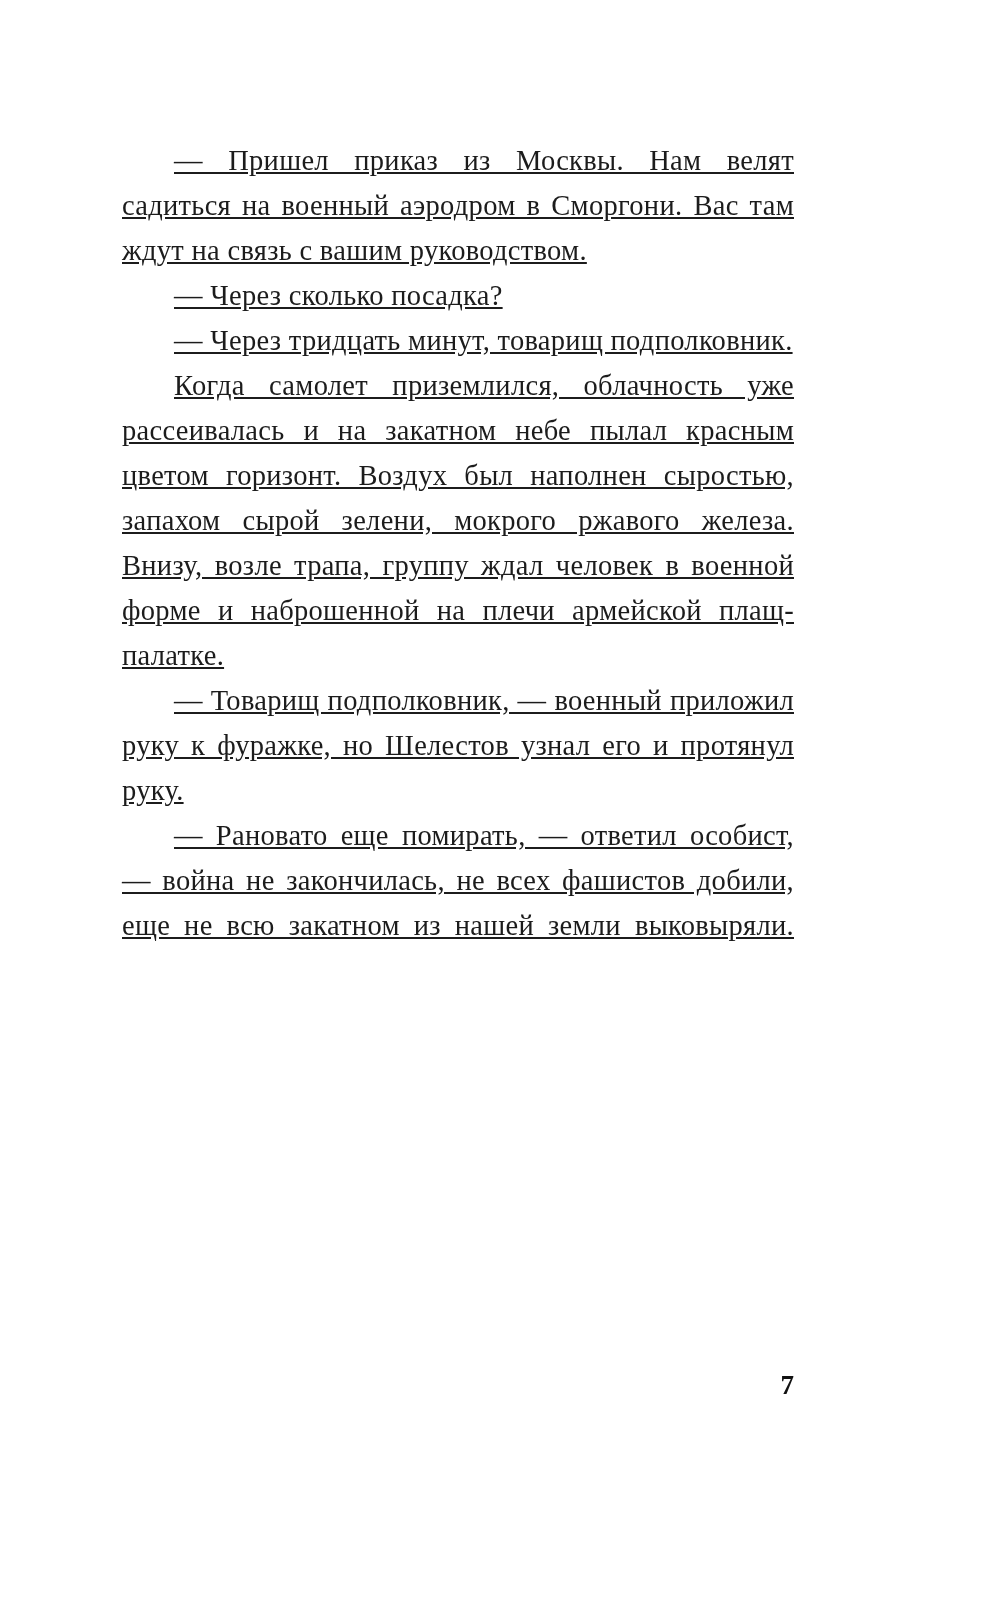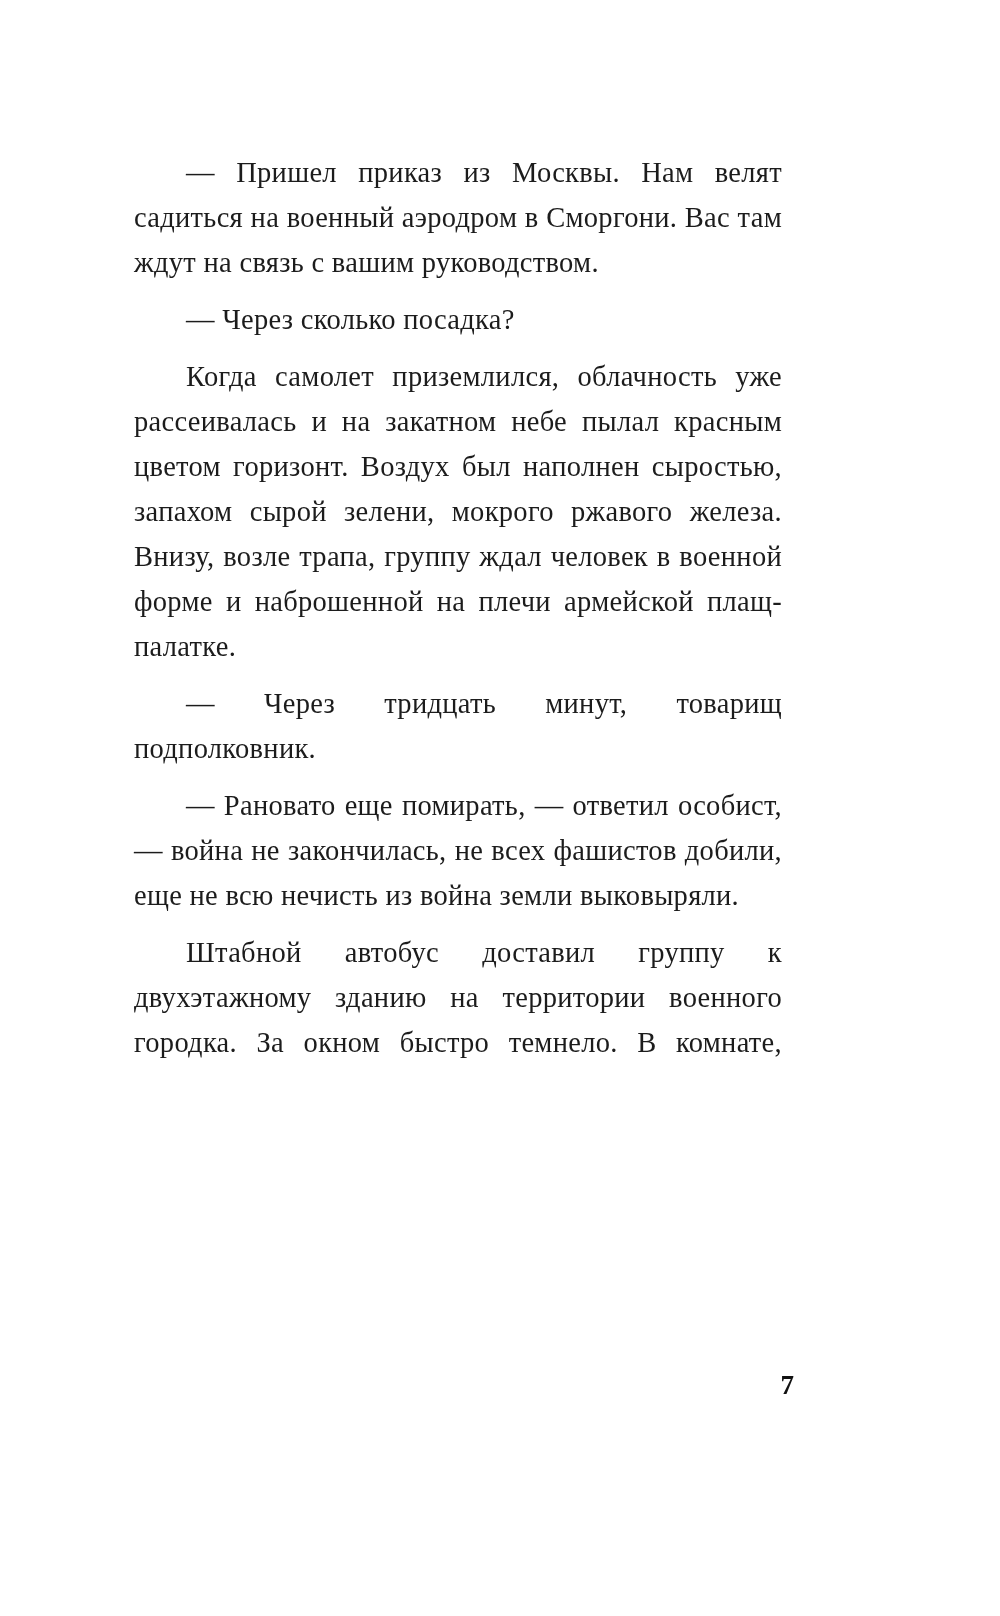--- a/index.html
+++ b/index.html
@@ -20,22 +20,23 @@
     top: 138px;
     width: 672px;
     font-family: "Liberation Serif", "DejaVu Serif", serif;
     font-size: 28.5px;
     line-height: 45px;
     color: #1c1c1c;
     text-align: justify;
     letter-spacing: 0.3px;
   }
   .text-block p {
-    margin: 12px;
+    margin: 0;
     text-indent: 52px;
+    text-decoration: underline;
   }
   
   .text-block p:last-child {
     text-align-last: justify;
   }
   .page-number {
     position: absolute;
     left: 122px;
     top: 1370px;
     width: 672px;
@@ -47,19 +48,19 @@
   }
 </style>
 </head>
 <body>
 
 <div class="page">
   <div class="text-block">
 
   <p>— Пришел приказ из Москвы. Нам велят садиться на военный аэродром в Сморгони. Вас там ждут на связь с вашим руководством.</p>
       <p>— Через сколько посадка?</p>
+      <p>— Через тридцать минут, товарищ подполковник.</p>
       <p>Когда самолет приземлился, облачность уже рассеивалась и на закатном небе пылал красным цветом горизонт. Воздух был наполнен сыростью, запахом сырой зелени, мокрого ржавого железа. Внизу, возле трапа, группу ждал человек в военной форме и наброшенной на плечи армейской плащ-палатке.</p>
-      <p>— Через тридцать минут, товарищ подполковник.</p>
-      <p>— Рановато еще помирать, — ответил особист, — война не закончилась, не всех фашистов добили, еще не всю нечисть из война земли выковыряли.</p>
-      <p>Штабной автобус доставил группу к двухэтажному зданию на территории военного городка. За окном быстро темнело. В комнате,</p>
+      <p>— Товарищ подполковник, — военный приложил руку к фуражке, но Шелестов узнал его и протянул руку.</p>
+      <p>— Рановато еще помирать, — ответил особист, — война не закончилась, не всех фашистов добили, еще не всю закатном из нашей земли выковыряли.</p>
     </div>
   <div class="page-number">7</div>
 </div>
 
 </body></html>

